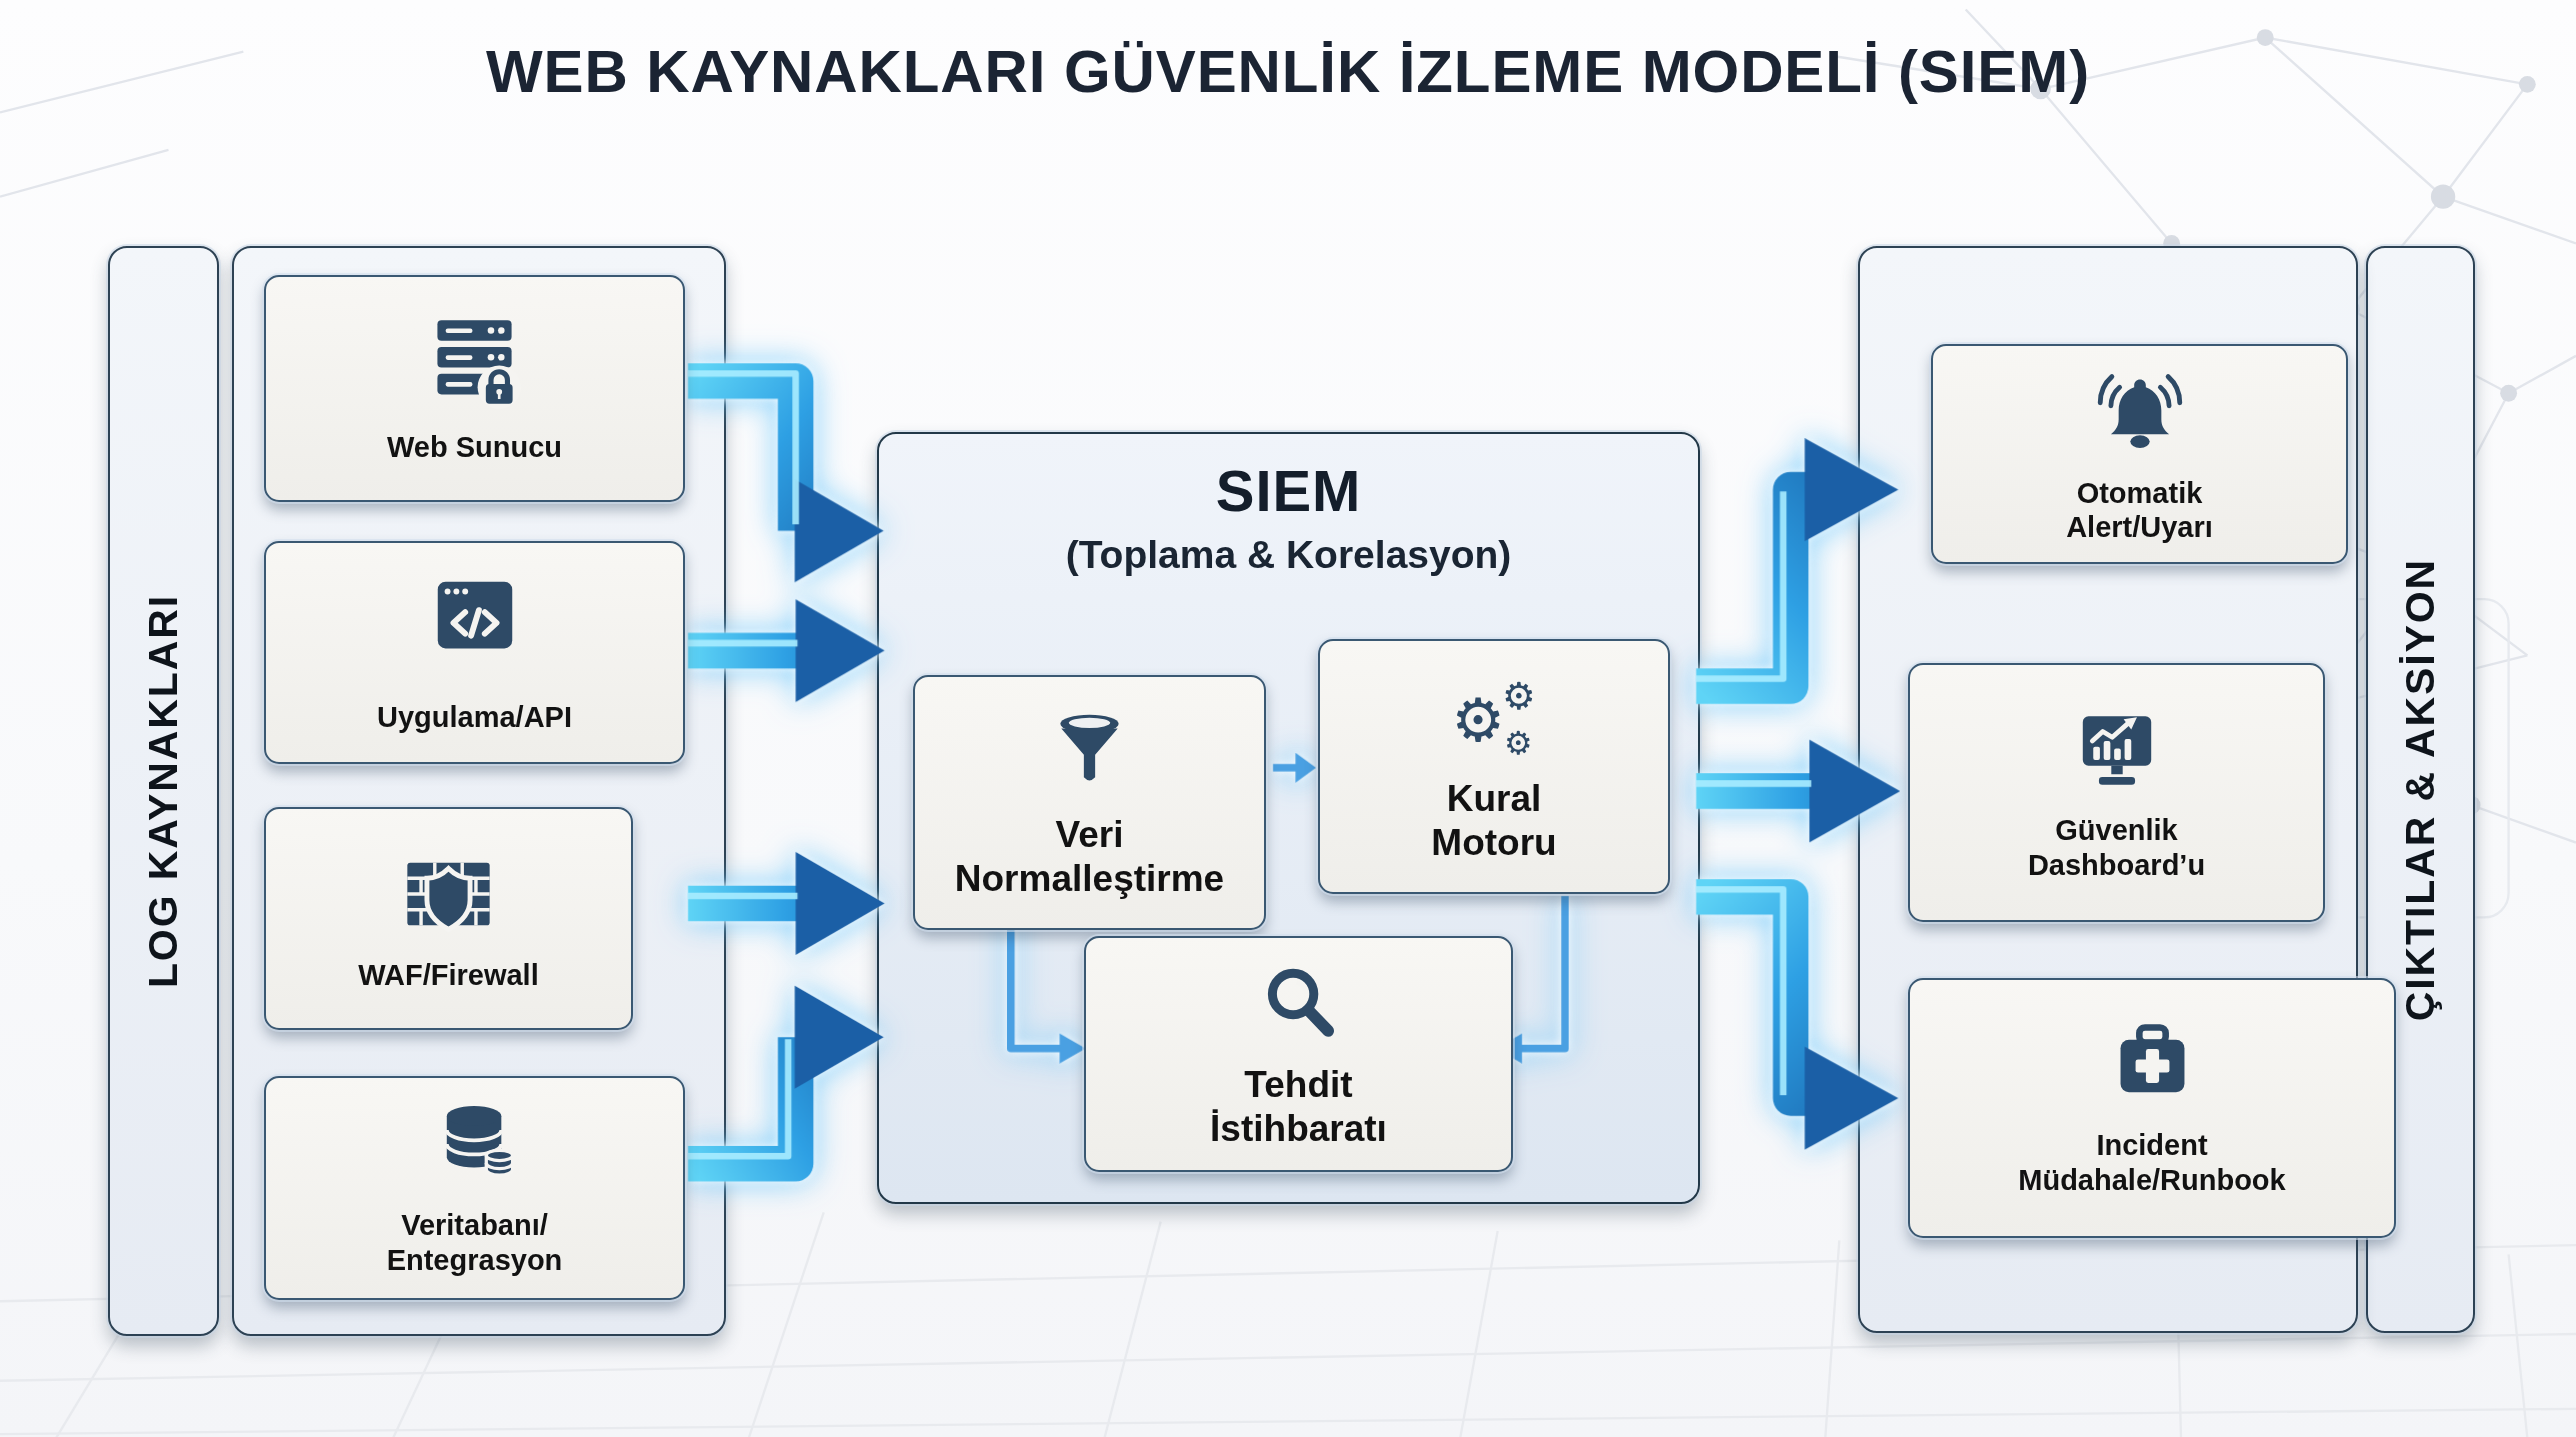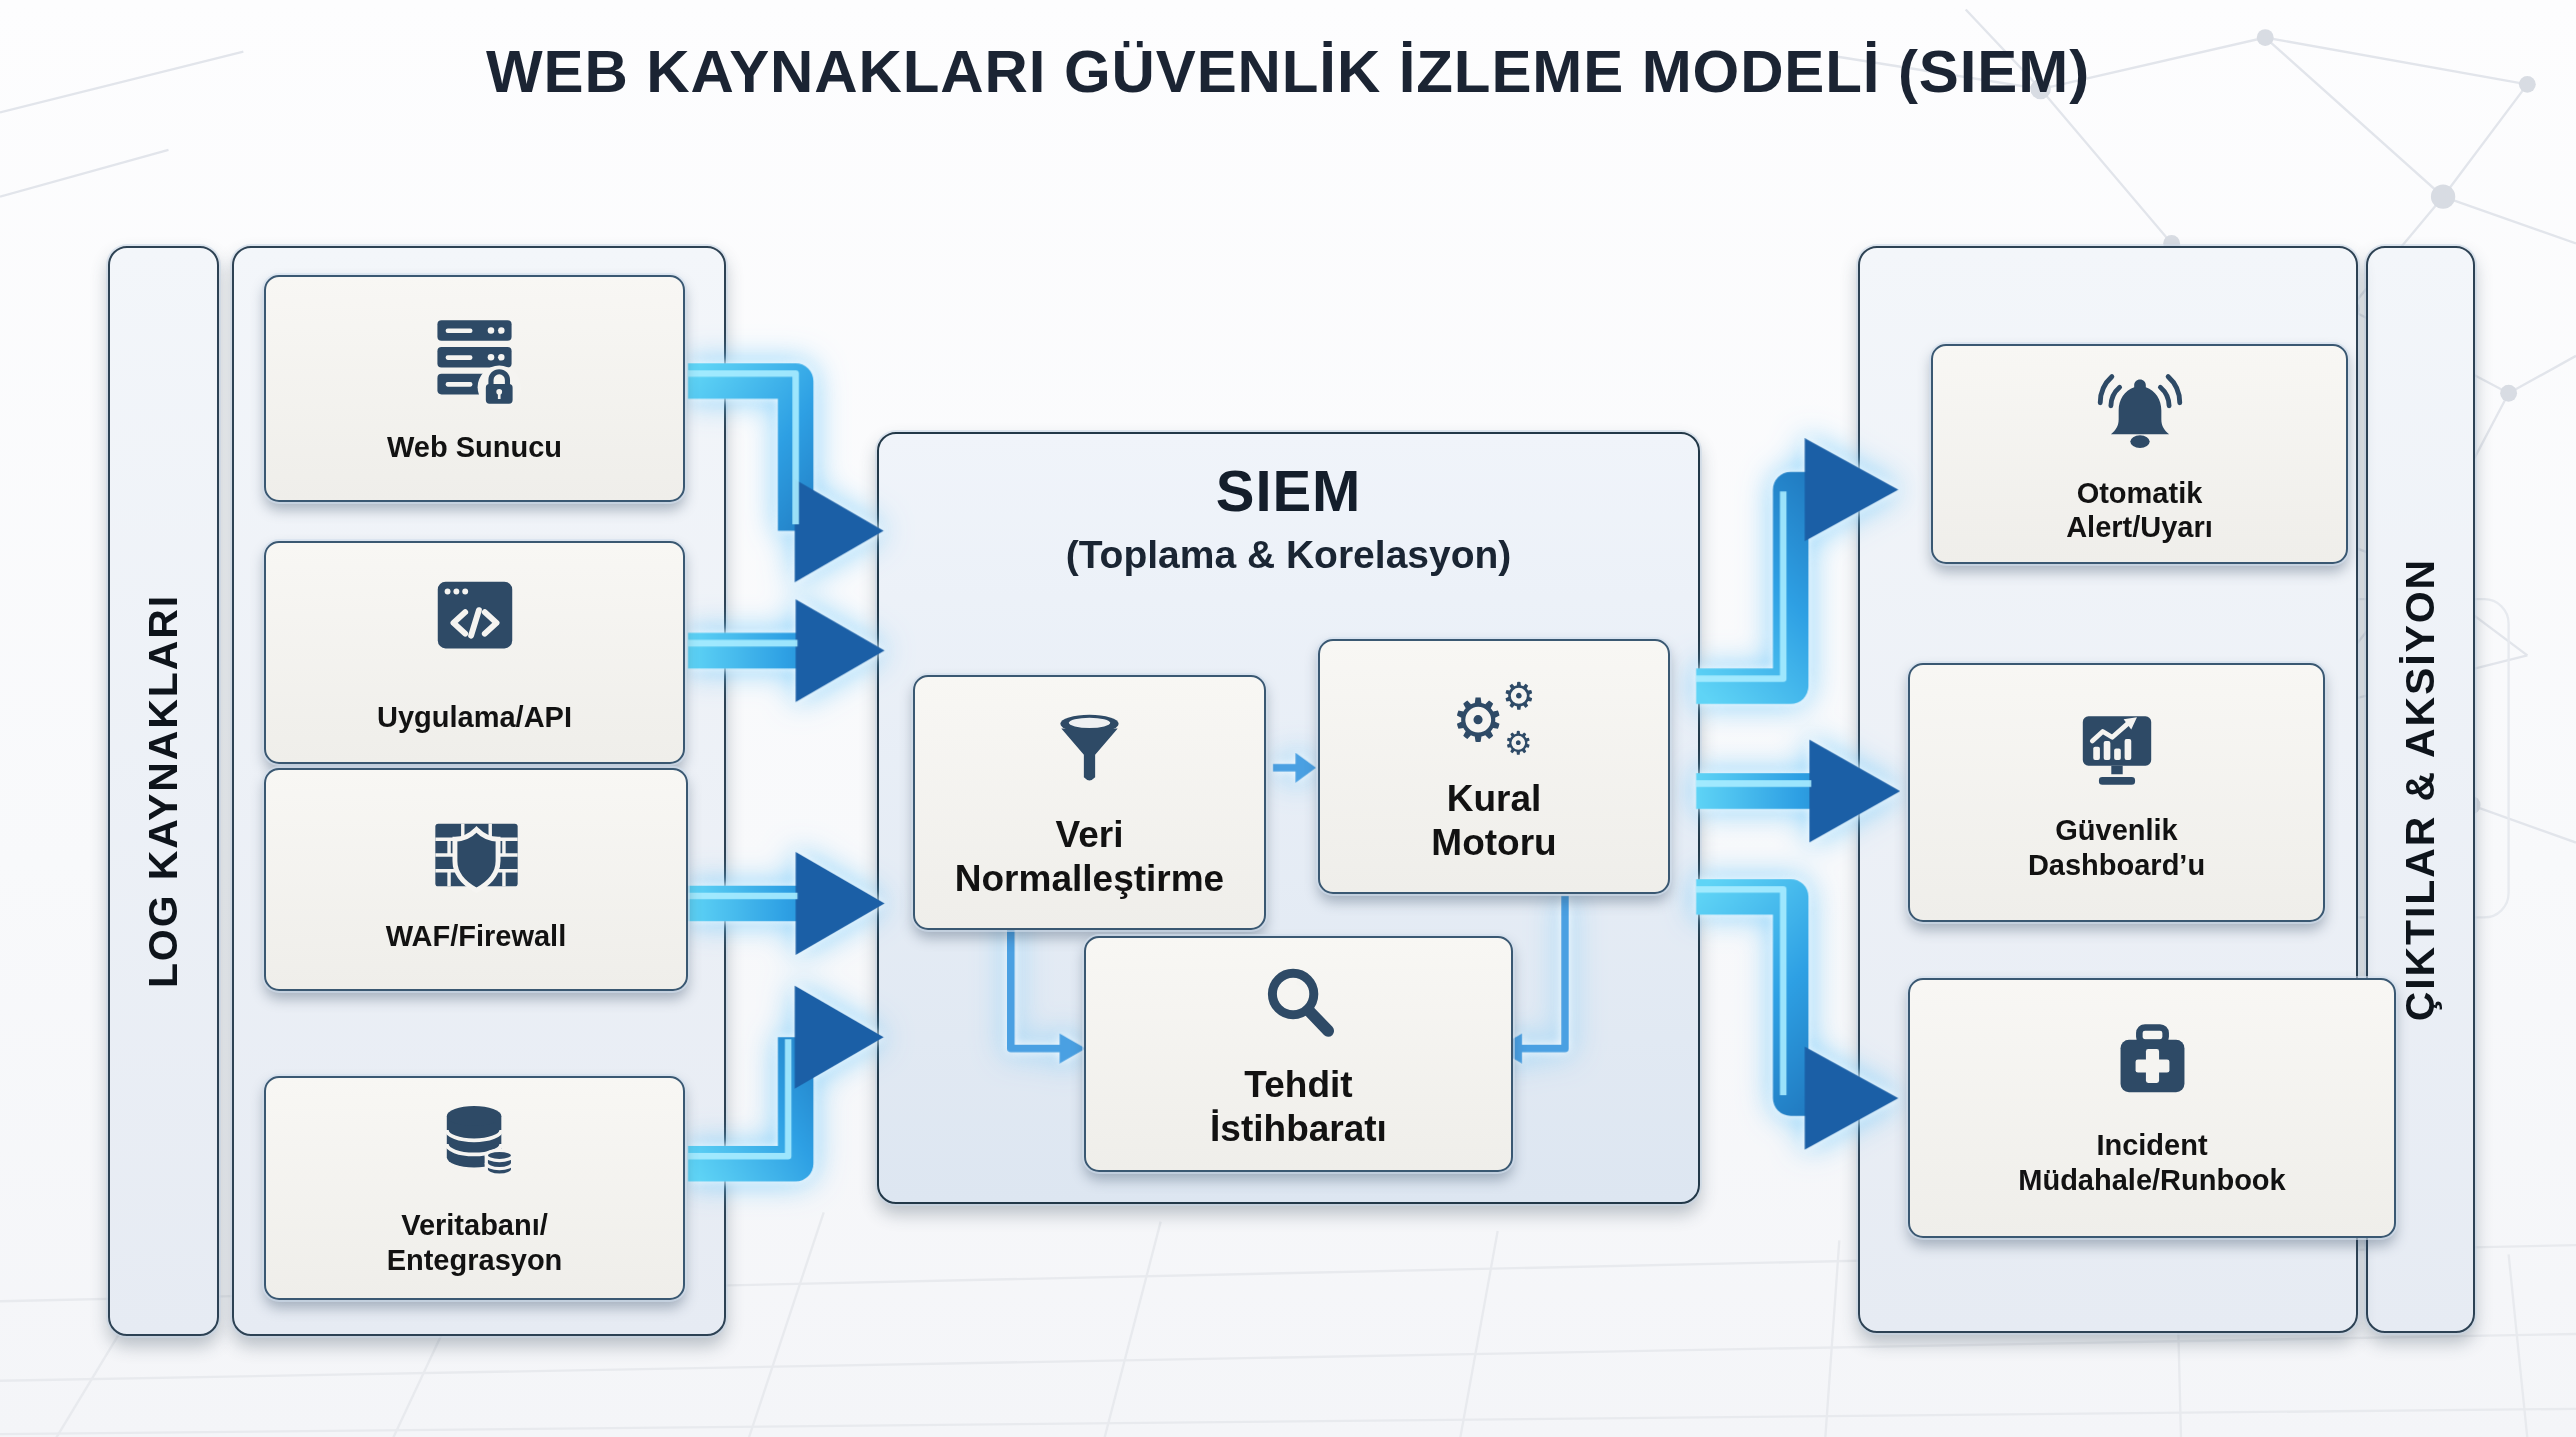--- a/index.html
+++ b/index.html
@@ -50,21 +50,21 @@
     gap:15px; box-sizing:border-box;
   }
   .card-label{
     font-size:29px; font-weight:800; color:#121212; text-align:center;
     line-height:1.18; white-space:pre-line;
   }
   .card .icon{flex:0 0 auto; line-height:0;}
   
   #card-web{left:264px; top:275px; width:421px; height:227px;}
   #card-app{left:264px; top:541px; width:421px; height:223px;gap:32px;}
-  #card-waf{left:264px; top:768px; width:424px; height:223px;}
+  #card-waf{left:264px; top:807px; width:369px; height:223px;}
   #card-db {left:264px; top:1076px; width:421px; height:224px;}
   
   .module .card-label{font-size:37px;}
   #card-norm {left:913px;  top:639px;  width:353px; height:255px;margin-top:36px;}
   #card-rule {left:1318px; top:639px;  width:352px; height:255px;}
   #card-threat{left:1084px;top:936px; width:429px; height:236px;}
   
   #card-alert{left:1908px; top:344px;  width:417px; height:220px;margin-left:23px;}
   #card-dash {left:1908px; top:663px;  width:417px; height:259px;}
   #card-inc  {left:1908px; top:978px; width:488px; height:260px;}

